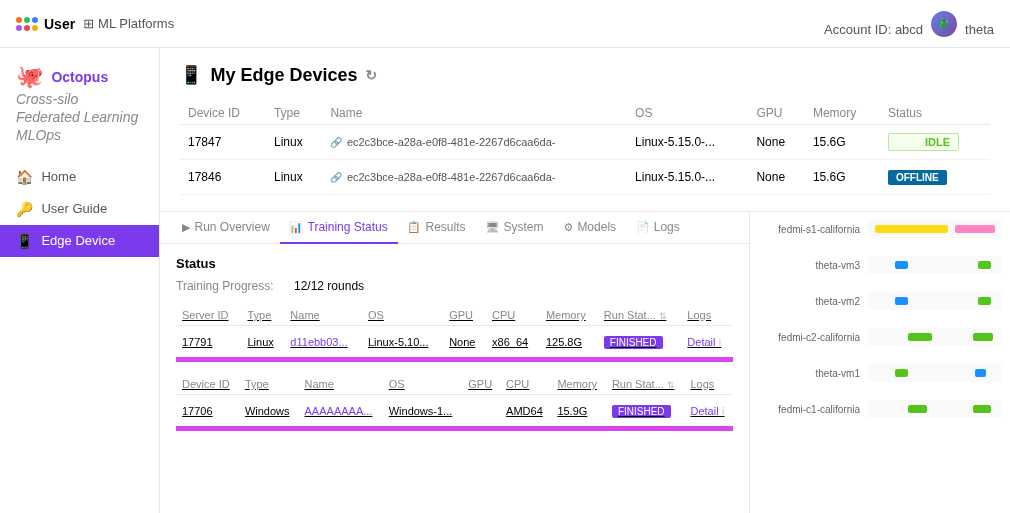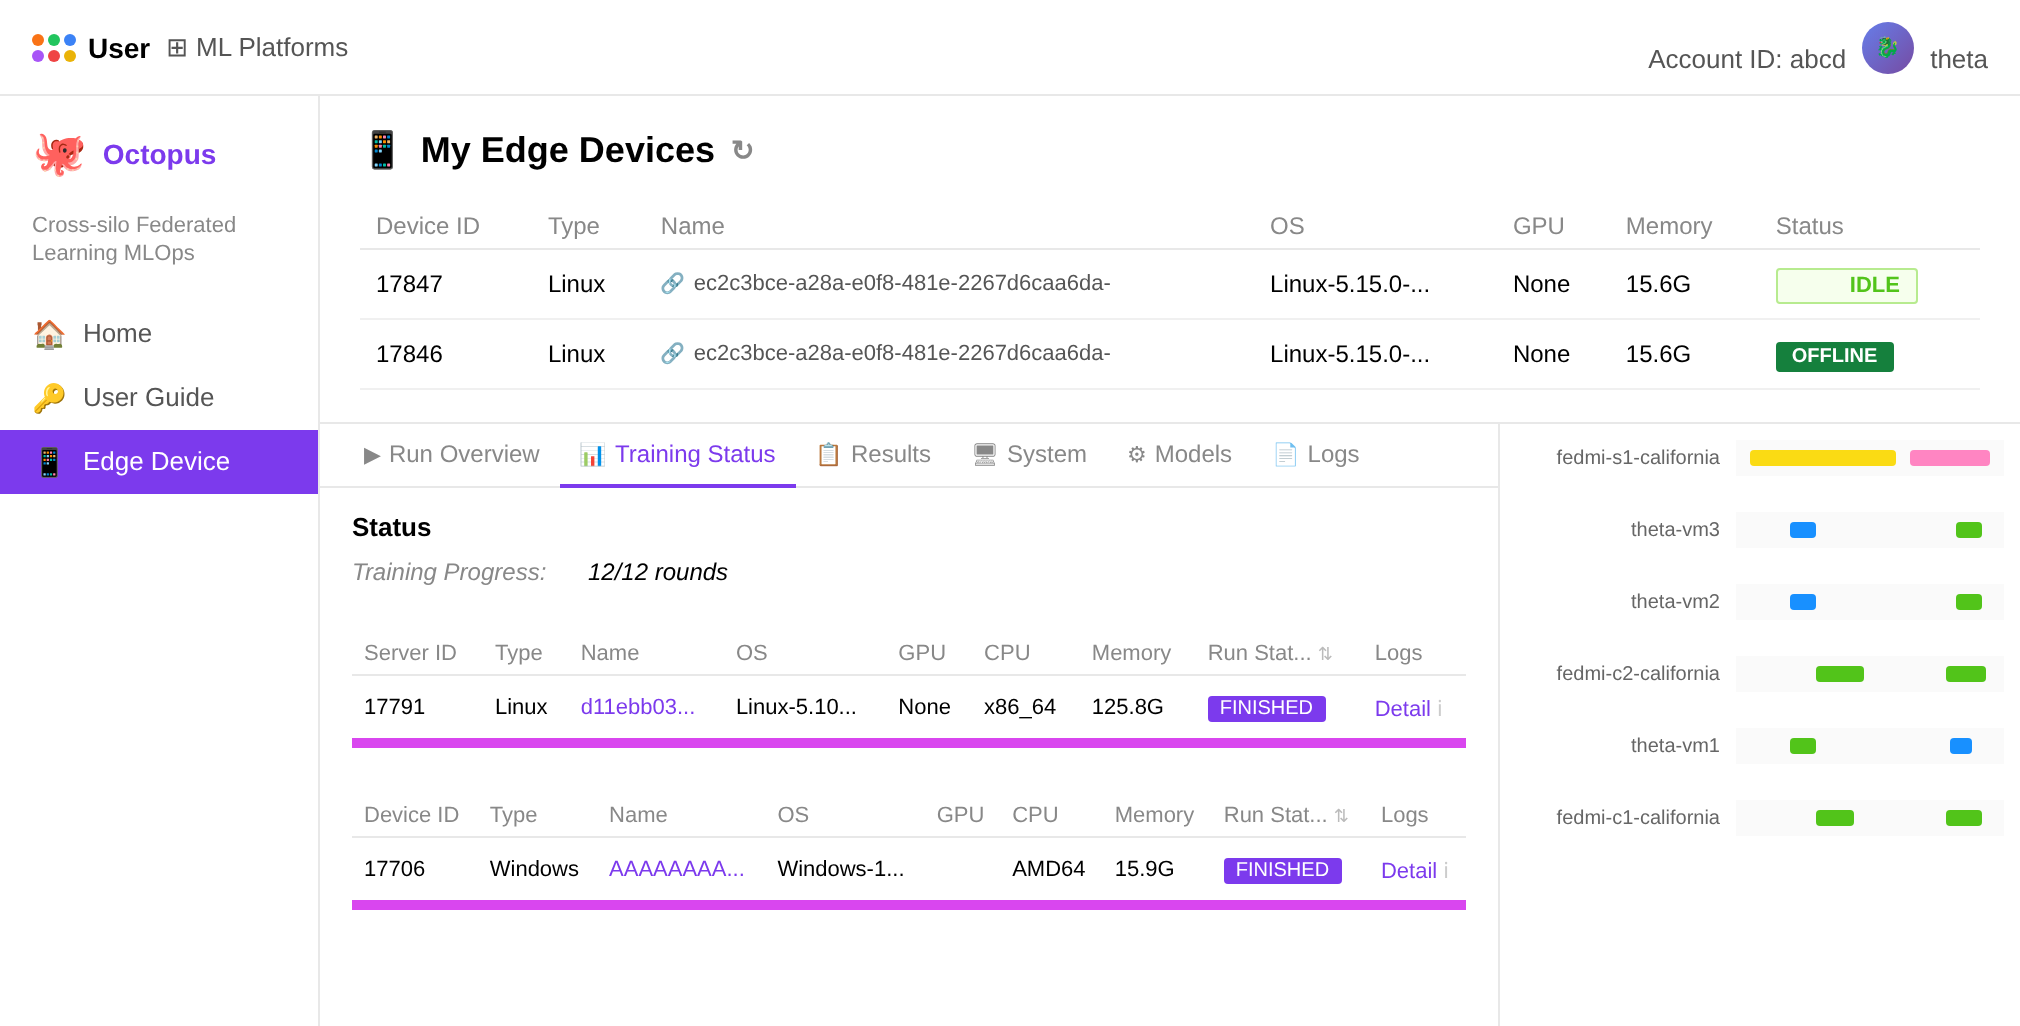--- a/index.html
+++ b/index.html
@@ -28,21 +28,21 @@
     
     .main-layout { display: flex; height: calc(513px - 48px); }
 
     
     .sidebar {
       width: 160px; background: #fff; border-right: 1px solid #e8e8e8;
       padding: 16px 0; flex-shrink: 0;
     }
     .sidebar-brand { padding: 0 16px 16px; }
     .octopus-logo { display: flex; align-items: center; gap: 8px; color: #7c3aed; font-weight: 600; font-size: 14px; }
-    .sidebar-subtitle { font-size: 11px; color: #888; margin-top: 16px; line-height: 1.3; }
+    .sidebar-subtitle { font-size: 14px; color: #888; margin-top: 0; line-height: 1.3; font-style: italic; }
     .sidebar-nav { display: flex; flex-direction: column; }
     .sidebar-item {
       display: flex; align-items: center; gap: 8px;
       padding: 8px 16px; cursor: pointer; color: #555; font-size: 13px;
     }
     .sidebar-item.active { background: #7c3aed; color: #fff; }
     .nav-icon { font-size: 14px; }
 
     
     .content-area { flex: 1; overflow: hidden; display: flex; flex-direction: column; }
@@ -52,45 +52,45 @@
     .panel-title { display: flex; align-items: center; gap: 8px; font-size: 18px; font-weight: 600; margin-bottom: 16px; }
     .refresh-icon { font-size: 14px; color: #888; cursor: pointer; }
 
     .devices-table { width: 100%; border-collapse: collapse; }
     .devices-table th { text-align: left; padding: 4px 8px; color: #888; font-weight: 500; font-size: 12px; border-bottom: 1px solid #e8e8e8; }
     .devices-table td { padding: 10px 8px; font-size: 12px; border-bottom: 1px solid #f0f0f0; }
     .device-name { color: #555; font-size: 11px; display: flex; align-items: center; gap: 4px; }
     .link-icon { font-size: 10px; color: #888; }
     .status-badge { padding: 2px 8px; border-radius: 2px; font-size: 11px; font-weight: 600; }
     .status-idle { background: #f6ffed; border: 1px solid #b7eb8f; color: #52c41a; padding-left: 36px; }
-    .status-offline { background: #15803d; color: #fff; font-size: 10px; }
+    .status-offline { background: #0369a1; color: #fff; font-size: 10px; }
 
     
     .bottom-section { display: flex; flex: 1; overflow: hidden; }
 
     
     .training-panel { width: 590px; background: #fff; border-right: 1px solid #e8e8e8; overflow-y: auto; }
     .tabs-row { display: flex; border-bottom: 1px solid #e8e8e8; padding: 0 12px; }
     .tab-item {
       display: flex; align-items: center; gap: 4px;
       padding: 8px 10px; cursor: pointer; font-size: 12px; color: #888;
       border-bottom: 2px solid transparent; margin-bottom: -1px;
     }
     .tab-item.active { color: #7c3aed; border-bottom-color: #7c3aed; }
     .tab-icon { font-size: 11px; }
 
     .training-content { padding: 12px 16px; }
     .section-label { font-weight: 600; font-size: 13px; margin-bottom: 8px; }
-    .status-row { display: flex; align-items: center; gap: 8px; margin-bottom: 4px; font-size: 12px; font-style: italic; }
+    .status-row { display: flex; align-items: center; gap: 8px; margin-bottom: 4px; font-size: 12px; }
     .status-key { color: #888; min-width: 110px; }
     .status-val { font-weight: 500; }
     .progress-bar-outer { width: 120px; height: 8px; background: #e8e8e8; border-radius: 4px; overflow: hidden; }
     .progress-bar-inner { height: 100%; background: #22c55e; border-radius: 4px; }
 
-    .data-table { width: 100%; border-collapse: collapse; margin-top: 24px; }
+    .data-table { width: 100%; border-collapse: collapse; margin-top: 12px; text-decoration: underline; }
     .data-table th { text-align: left; padding: 4px 6px; color: #888; font-weight: 500; font-size: 11px; border-bottom: 1px solid #e8e8e8; }
     .data-table td { padding: 8px 6px; font-size: 11px; border-bottom: 5px solid #d946ef; }
     .link-text { color: #7c3aed; }
     .finished-badge { background: #7c3aed; color: #fff; padding: 1px 6px; border-radius: 2px; font-size: 10px; }
     .detail-link { color: #7c3aed; cursor: pointer; }
     .info-icon { color: #ccc; }
     .sort-icon { color: #bbb; font-size: 9px; }
 
     
     .gantt-panel { flex: 1; background: #fff; overflow: hidden; padding: 8px; }

